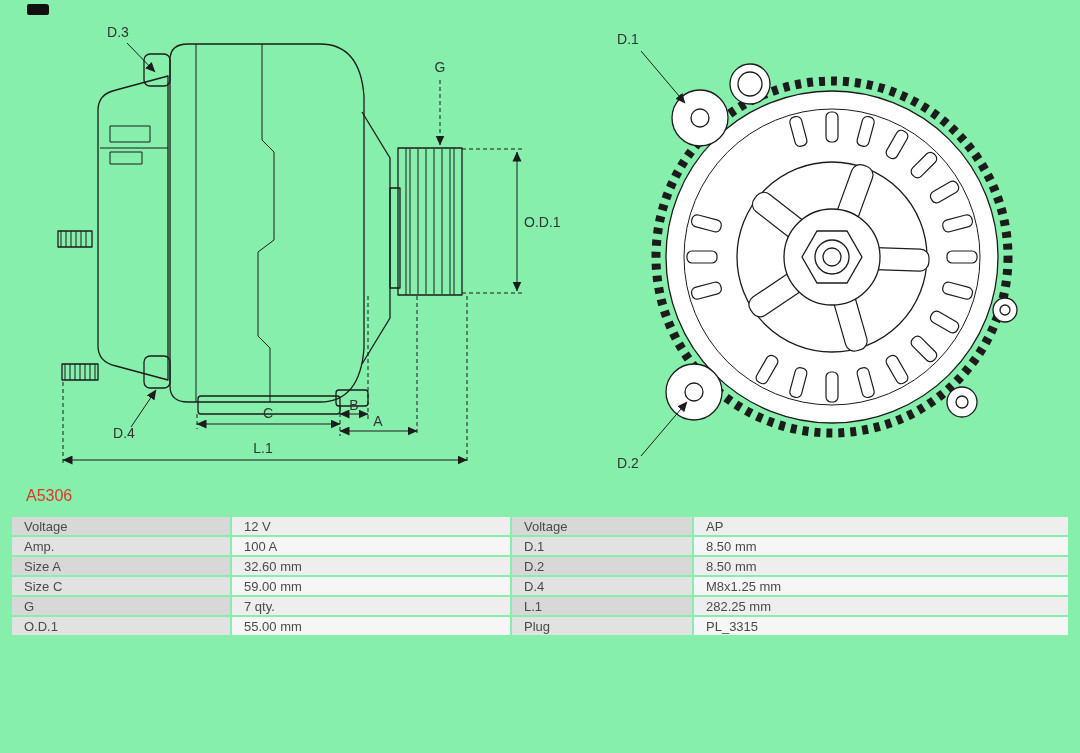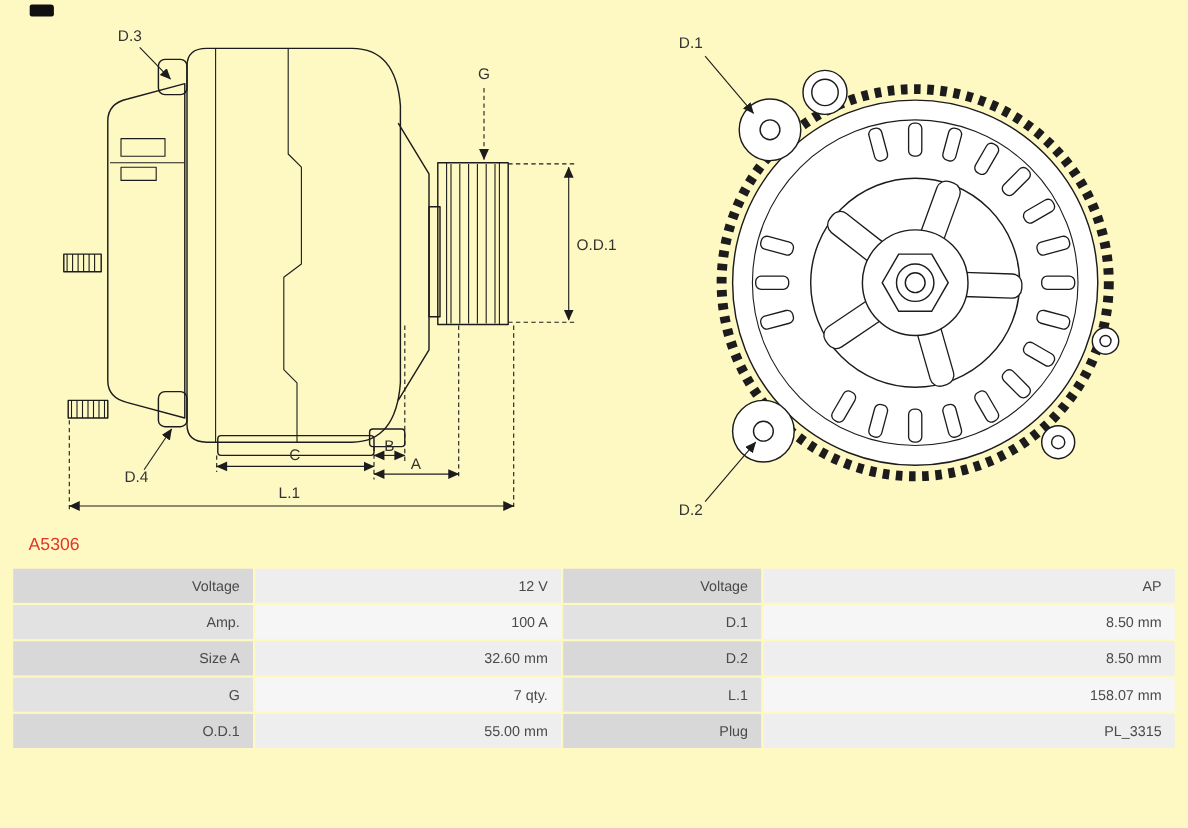--- a/index.html
+++ b/index.html
@@ -1,37 +1,37 @@
 <!DOCTYPE html>
 <html style="--accent: #e23528; --lab: #d8d8d8; --lab2: #e2e2e2; --val: #eeeeee; --val2: #f6f6f6; --ttext: #4a4a4a;"><head>
 <meta charset="utf-8">
 <style>
   *{box-sizing:border-box}
   html,body{margin:0;padding:0;background:#fff}
-  .page{position:relative;width:1080px;height:753px;background:#fef9c3;
+  .page{position:relative;width:1080px;height:753px;background:#86efac;
         font-family:"Liberation Sans",sans-serif;overflow:hidden}
   .corner-mark{position:absolute;left:27px;top:4px;width:22px;height:11px;
         background:#101010;border-radius:2px 3px 2px 2px}
   #draw{position:absolute;left:0;top:0}
   .ln{fill:none;stroke:#1c1c1c;stroke-width:1.3;stroke-linejoin:round}
   .thin{stroke-width:1}
   .dash{fill:none;stroke:#1c1c1c;stroke-width:1;stroke-dasharray:4 3}
   .dim{fill:none;stroke:#1c1c1c;stroke-width:1}
   .fillw{fill:#fff;stroke:#1c1c1c;stroke-width:1.3}
   .serr{fill:none;stroke:#1c1c1c;stroke-width:9;stroke-dasharray:6 6}
   #g-slots rect,#g-spokes rect{fill:#fff;stroke:#1c1c1c;stroke-width:1.2}
   #g-ribs line,#g-stud1 line,#g-stud2 line{stroke:#1c1c1c;stroke-width:1}
   #draw text{font-family:"Liberation Sans",sans-serif;font-size:14px;fill:#333;text-anchor:middle}
   #draw text.anch-start{text-anchor:start}
   .part-number{position:absolute;left:26px;top:487px;font-size:16px;
         color:var(--accent,#e23528)}
   .spec-table{position:absolute;left:10px;top:515px;width:1060px;
         border-collapse:separate;border-spacing:2px;font-size:13px;
         color:var(--ttext,#4a4a4a)}
-  .spec-table td{height:31px;padding:0 12px;text-align:right;vertical-align:middle}
+  .spec-table td{height:18px;padding:0 12px;vertical-align:middle}
   .spec-table tr:nth-child(odd) td.lab{background:var(--lab,#d8d8d8)}
   .spec-table tr:nth-child(odd) td.val{background:var(--val,#eeeeee)}
   .spec-table tr:nth-child(even) td.lab{background:var(--lab2,#e2e2e2)}
   .spec-table tr:nth-child(even) td.val{background:var(--val2,#f6f6f6)}
 </style>
 </head>
 <body>
 
 <div class="page">
 
@@ -211,24 +211,30 @@
         <td class="lab">D.1</td>
         <td class="val">8.50 mm</td>
       </tr>
       <tr>
         <td class="lab">Size A</td>
         <td class="val">32.60 mm</td>
         <td class="lab">D.2</td>
         <td class="val">8.50 mm</td>
       </tr>
       <tr>
+        <td class="lab">Size C</td>
+        <td class="val">59.00 mm</td>
+        <td class="lab">D.4</td>
+        <td class="val">M8x1.25 mm</td>
+      </tr>
+      <tr>
         <td class="lab">G</td>
         <td class="val">7 qty.</td>
         <td class="lab">L.1</td>
-        <td class="val">158.07 mm</td>
+        <td class="val">282.25 mm</td>
       </tr>
       <tr>
         <td class="lab">O.D.1</td>
         <td class="val">55.00 mm</td>
         <td class="lab">Plug</td>
         <td class="val">PL_3315</td>
       </tr>
     </tbody>
   </table>
 

